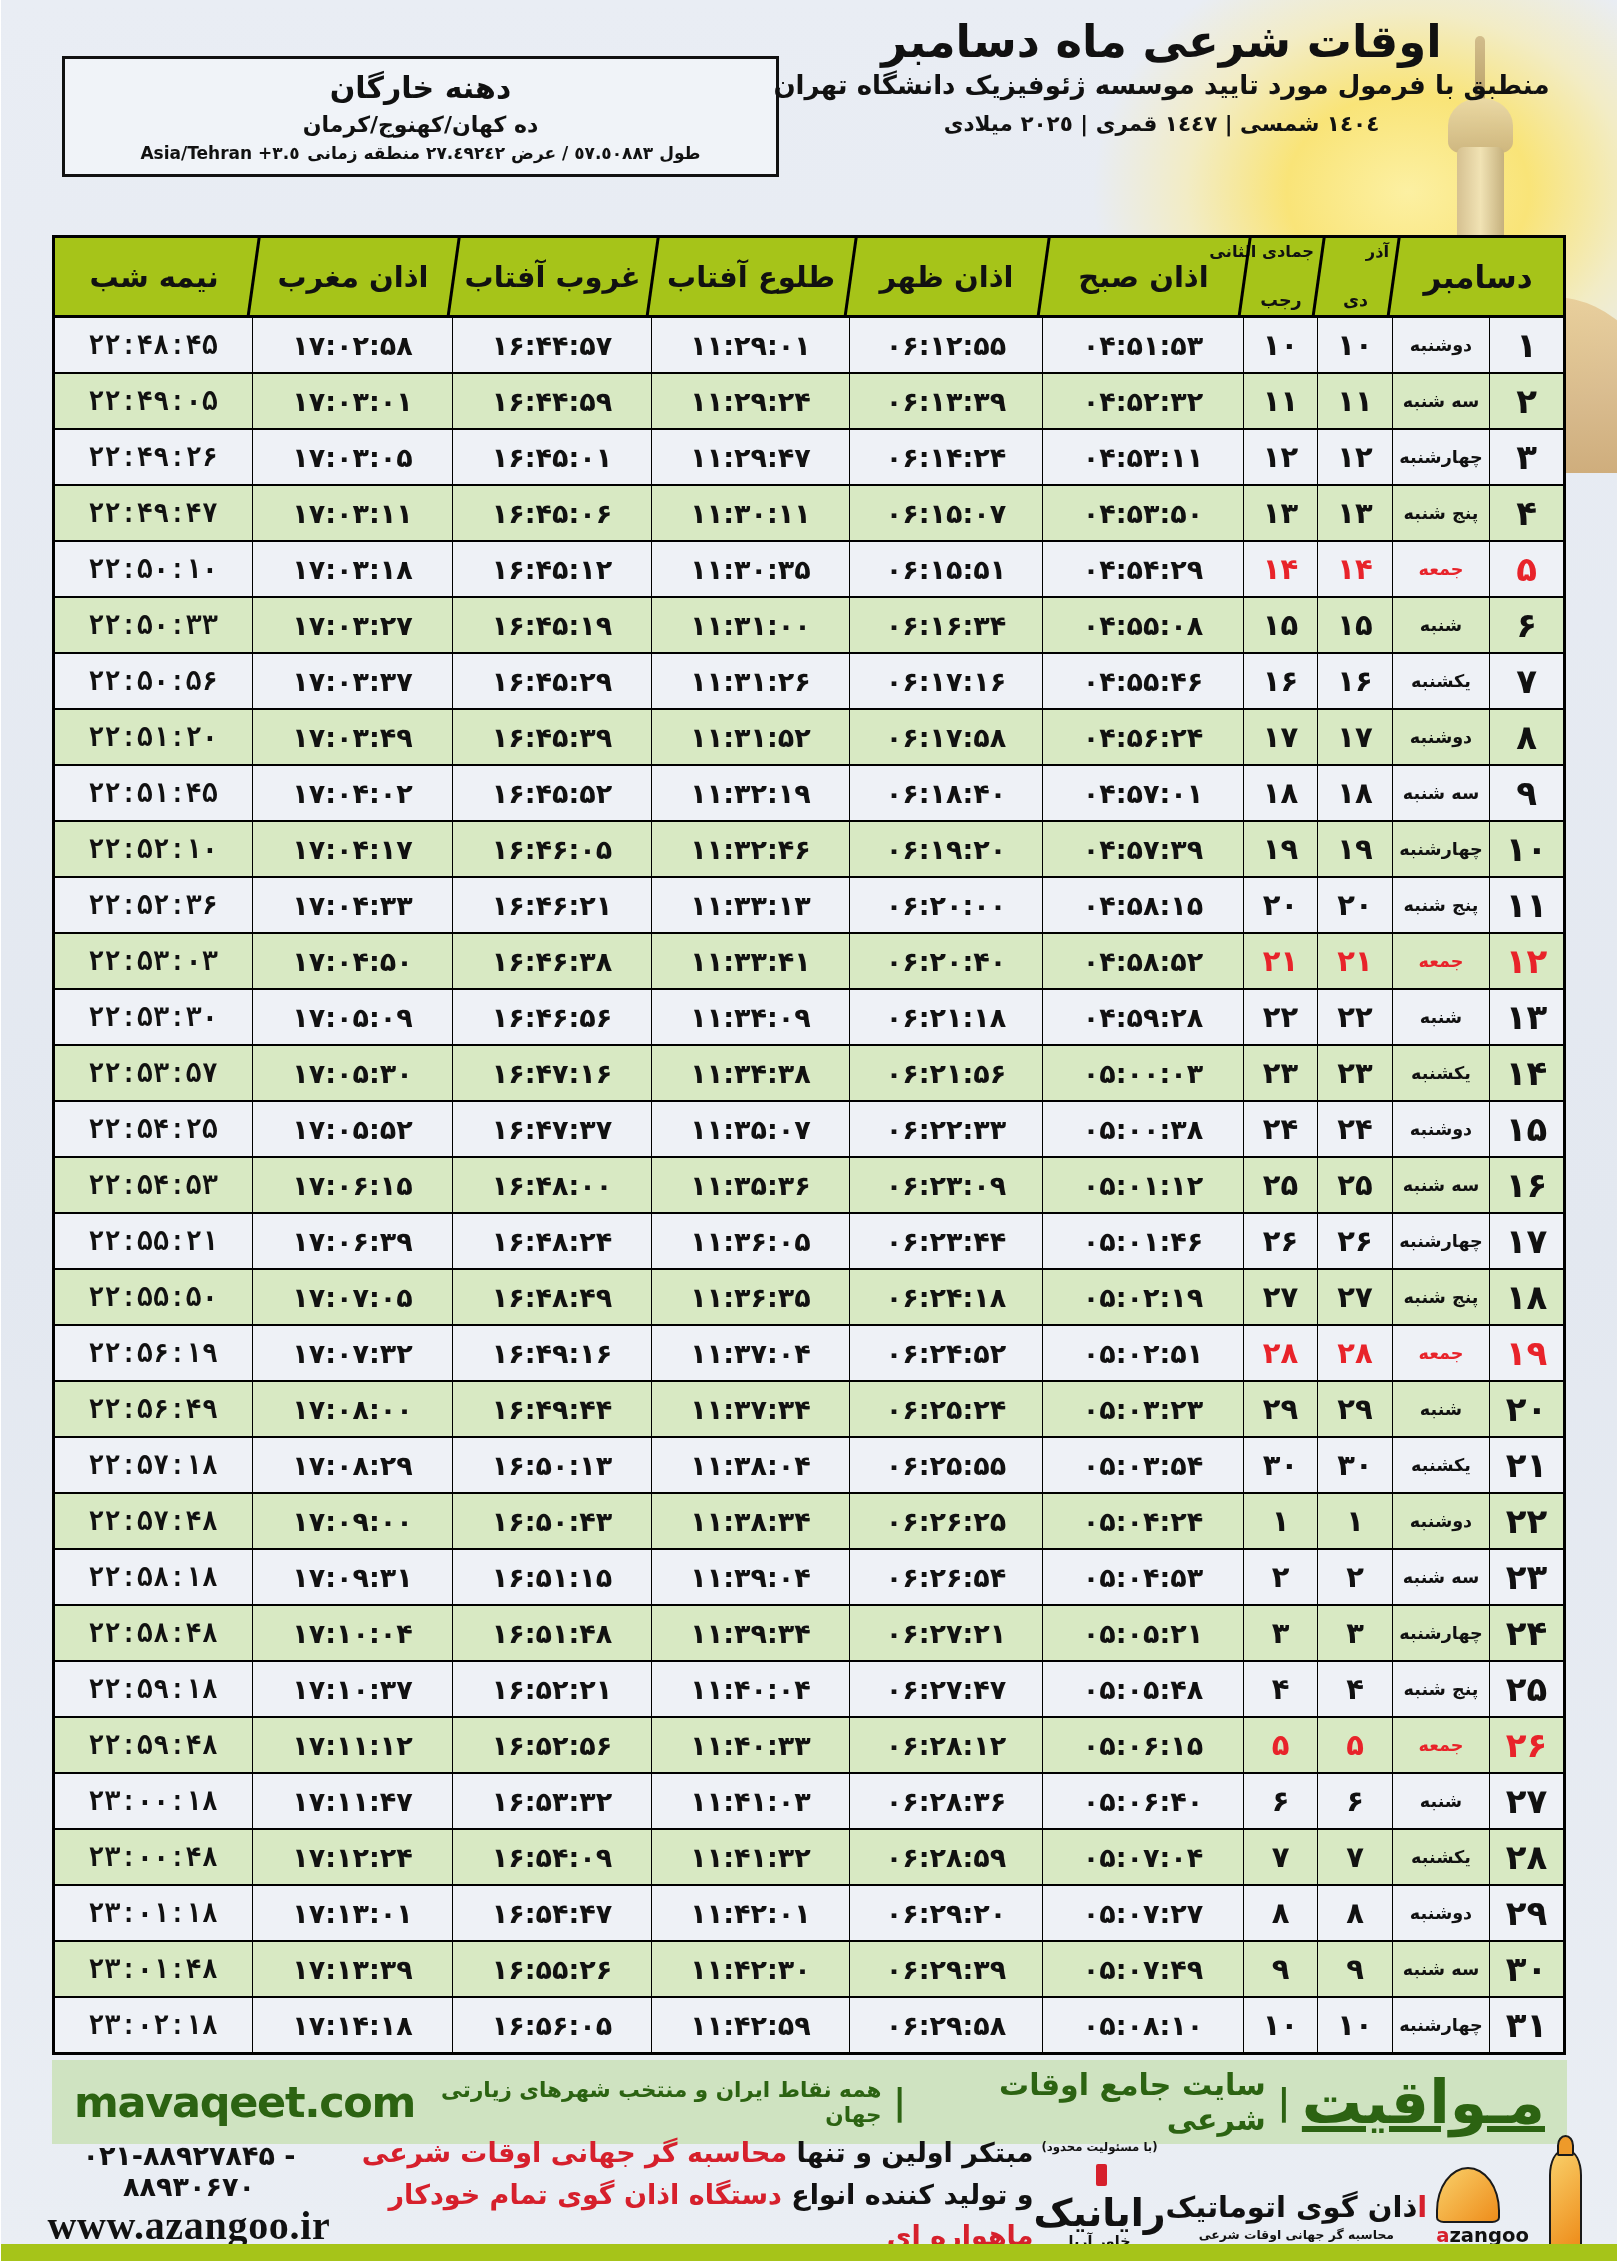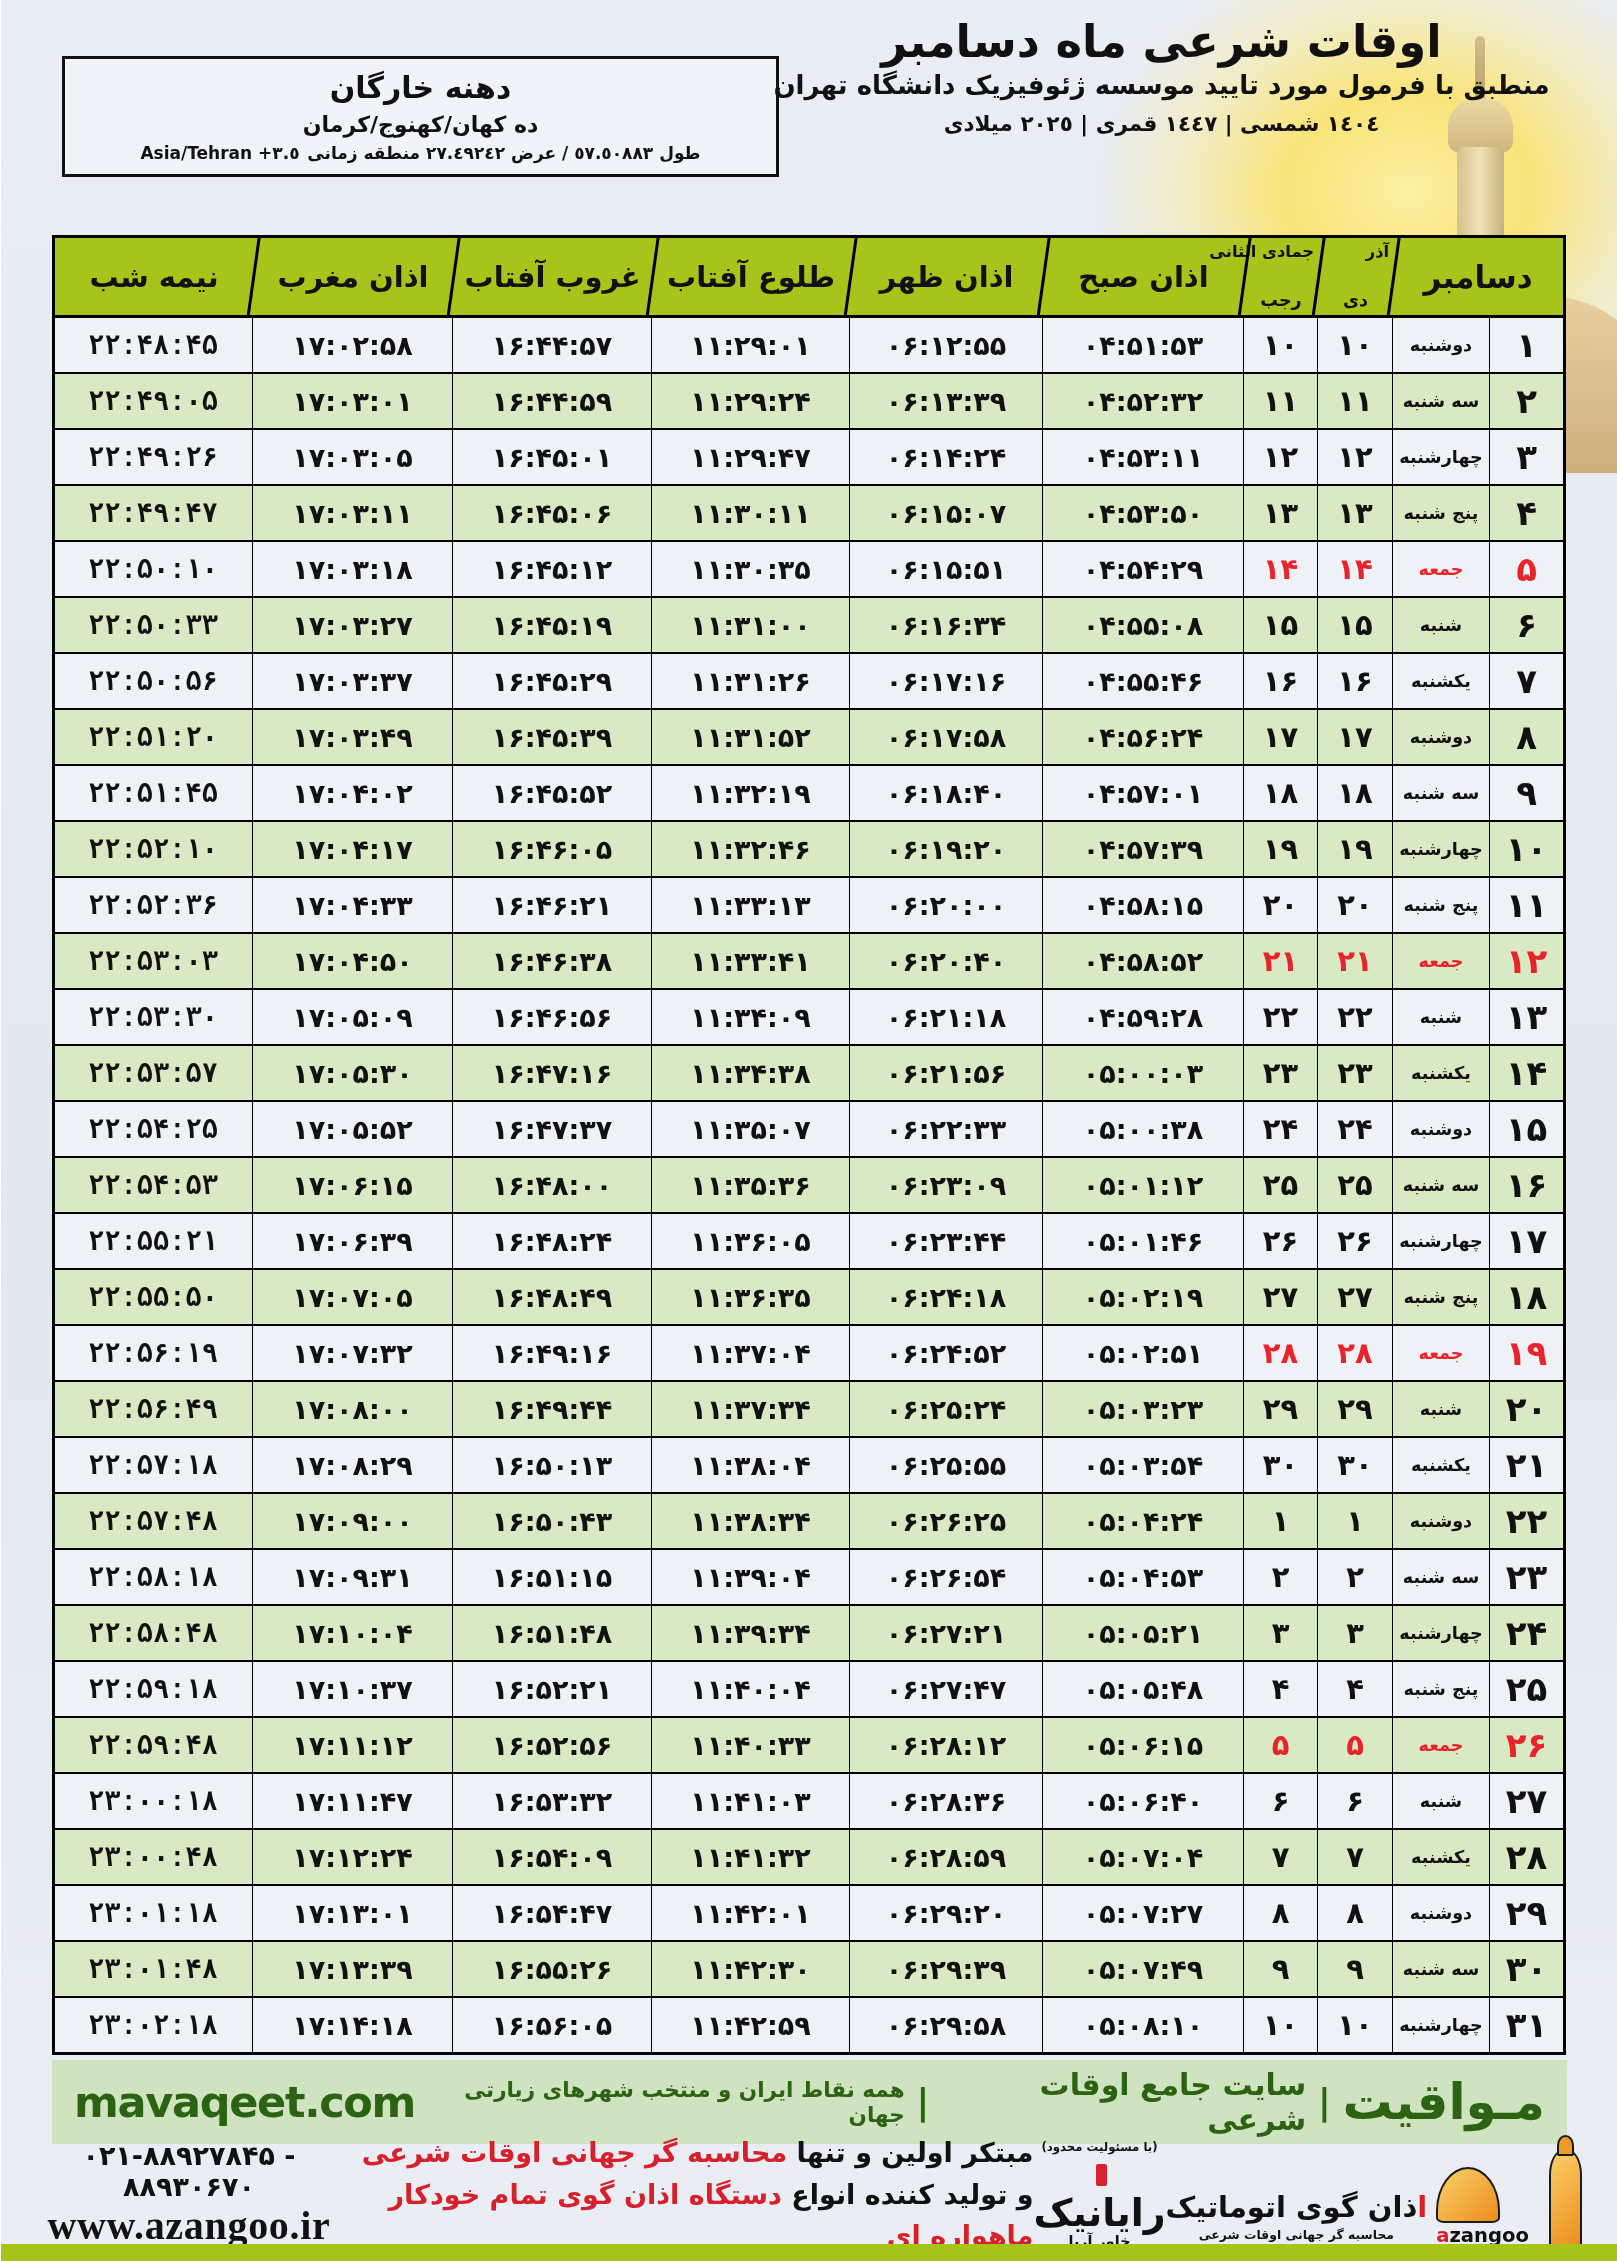--- a/index.html
+++ b/index.html
@@ -53,21 +53,21 @@
   .cell:last-child{border-left:none;font-family:Liberation Mono, monospace;}
   .c-time{font-size:27px;letter-spacing:0.7px;}
   .c-day{font-size:34px;}
   .c-weekday{font-size:17.6px;}
   .c-solar,.c-lunar{font-size:29px;}
   .trow.friday .c-day,.trow.friday .c-weekday,.trow.friday .c-solar,.trow.friday .c-lunar{color:#e8232a;}
 
   
   .band{position:absolute;left:52px;top:2060px;width:1515px;height:84px;z-index:1;background:#cfe3c1;
     display:flex;direction:rtl;align-items:center;box-sizing:border-box;padding:0 22px;color:#2c6312;}
-  .band .brand{font-size:50px;font-weight:bold;}
+  .band .brand{font-size:60px;font-weight:bold;text-decoration:underline;}
   .band .bsep{font-size:35px;font-weight:bold;margin:0 11.7px;}
   .band .tag1{font-size:30px;font-weight:bold;}
   .band .tag2{font-size:21.5px;font-weight:bold;}
   .band .site{margin-right:auto;direction:ltr;font-size:43px;font-weight:bold;letter-spacing:-1.3px;}
 
   
   .bottom{position:absolute;left:0;top:2149px;width:1618px;height:91px;z-index:1;
     display:flex;direction:rtl;align-items:center;justify-content:space-between;box-sizing:border-box;padding:0 36px;}
   .az-logo{display:flex;direction:ltr;align-items:flex-end;gap:9px;}
   .az-texts{text-align:center;margin-bottom:5.2px;}

